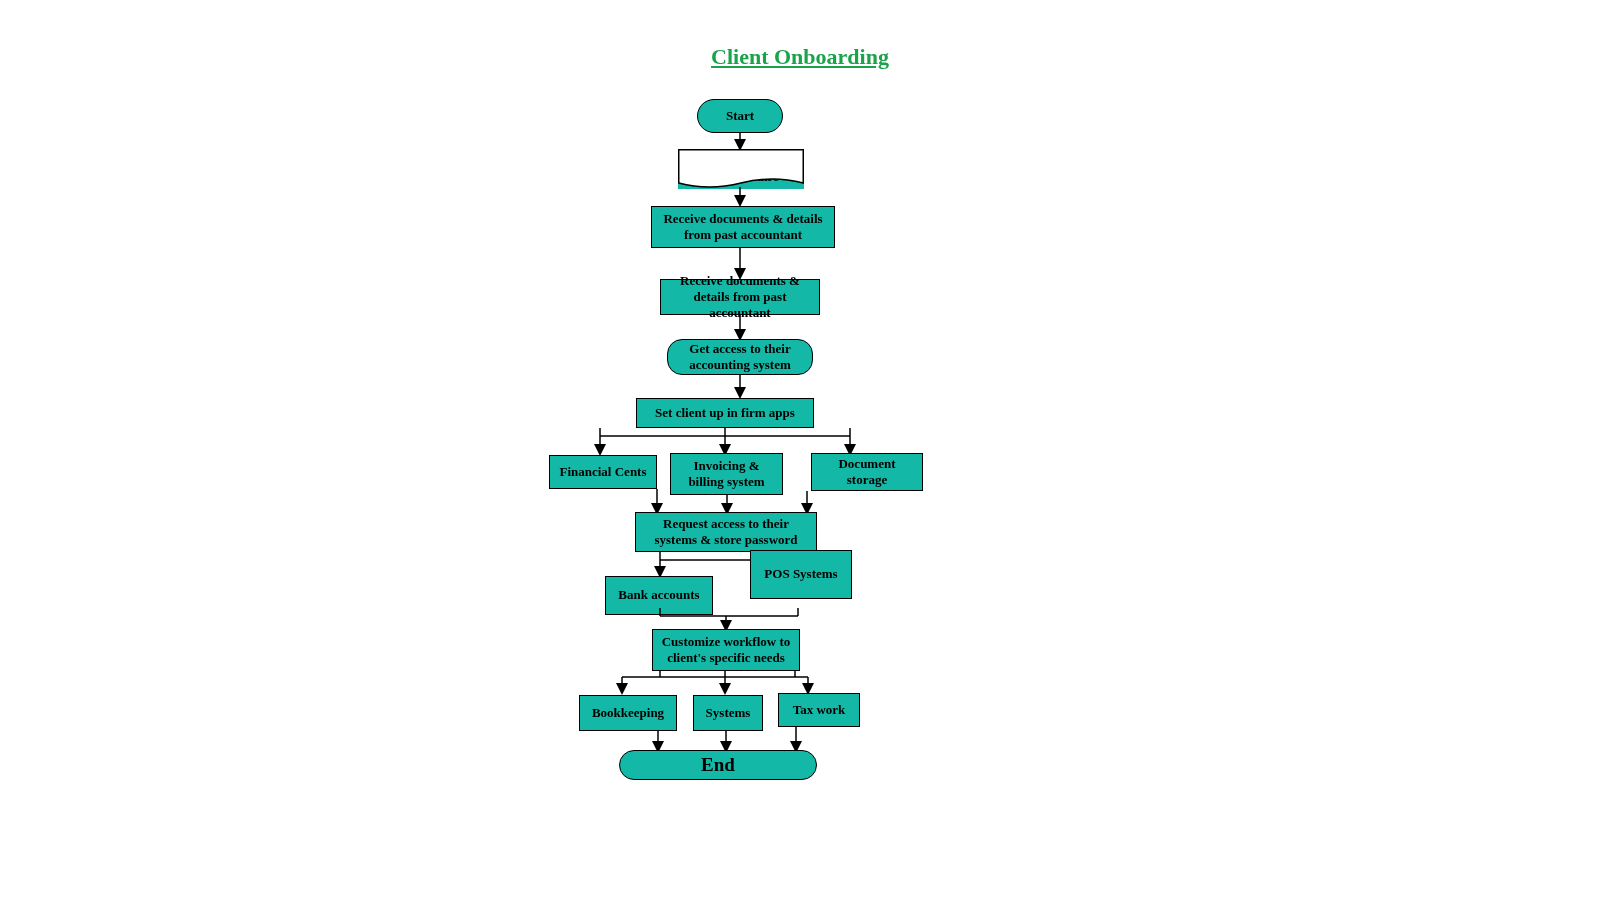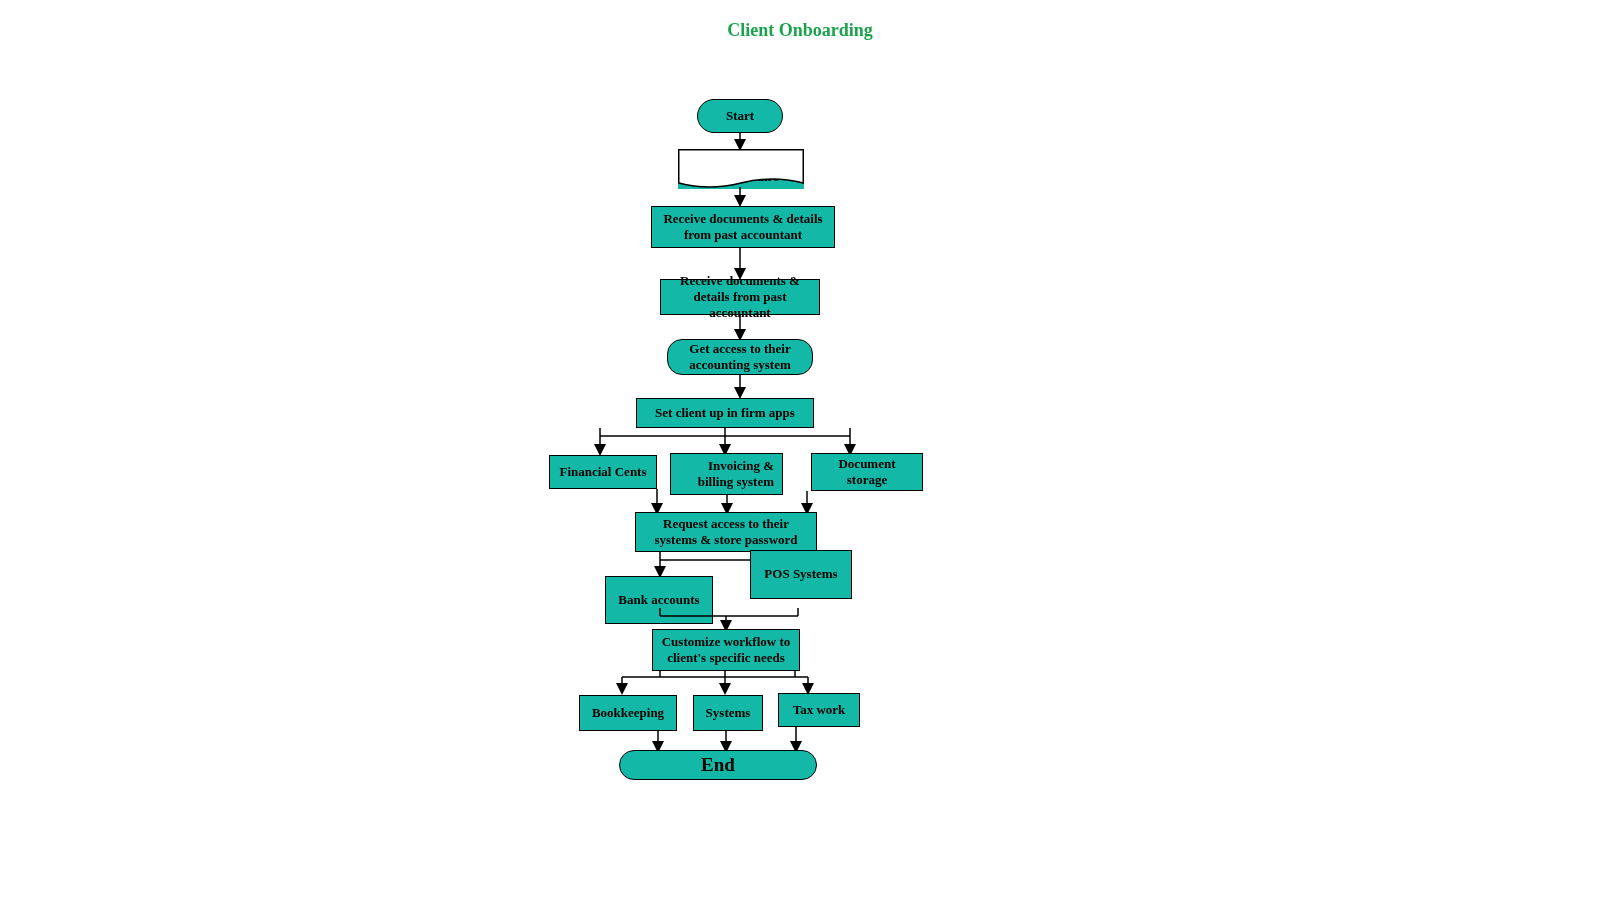--- a/index.html
+++ b/index.html
@@ -6,25 +6,26 @@
     body {
       background: #fff;
       font-family: "Times New Roman", serif;
       width: 1600px;
       height: 900px;
       position: relative;
     }
     .title {
       position: absolute;
       left: 50%;
-      top: 20px;
+      top: 44px;
       transform: translateX(-50%);
       color: #1aa34a;
       font-weight: bold;
-      font-size: 18px;
+      font-size: 22px;
+      text-decoration: underline;
     }
     .node {
       position: absolute;
       border: 1.5px solid #000;
       background: #14b8a6;
       font-weight: bold;
       font-size: 13px;
       display: flex;
       align-items: center;
       justify-content: center;
@@ -126,21 +127,21 @@
   <line x1="50" y1="8" x2="300" y2="8" stroke="#000" stroke-width="1.5"></line>
   <line x1="50" y1="8" x2="50" y2="22" stroke="#000" stroke-width="1.5" marker-end="url(#ah)"></line>
   <line x1="175" y1="8" x2="175" y2="22" stroke="#000" stroke-width="1.5" marker-end="url(#ah)"></line>
   <line x1="300" y1="8" x2="300" y2="22" stroke="#000" stroke-width="1.5" marker-end="url(#ah)"></line>
 </svg>
 
 
 <div class="node" style="left:549px; top:455px; width:108px; height:34px;">
   <span>Financial Cents</span>
 </div>
-<div class="node" style="left:670px; top:453px; width:113px; height:42px;text-align:right;">
+<div class="node" style="left:670px; top:453px; width:113px; height:42px;">
   <span>Invoicing &amp; billing system</span>
 </div>
 <div class="node" style="left:794px; top:453px; width:112px; height:38px;margin-left:17px;">
   <span>Document storage</span>
 </div>
 
 
 <svg class="arrow" style="left:637px; top:489px; width:280px; height:24px;">
   <line x1="20" y1="0" x2="20" y2="20" stroke="#000" stroke-width="1.5" marker-end="url(#ah)"></line>
   <line x1="90" y1="6" x2="90" y2="20" stroke="#000" stroke-width="1.5" marker-end="url(#ah)"></line>
@@ -154,21 +155,21 @@
 
 
 <svg class="arrow" style="left:600px; top:552px; width:260px; height:24px;">
   <line x1="60" y1="0" x2="60" y2="8" stroke="#000" stroke-width="1.5"></line>
   <line x1="180" y1="0" x2="180" y2="8" stroke="#000" stroke-width="1.5"></line>
   <line x1="60" y1="8" x2="180" y2="8" stroke="#000" stroke-width="1.5"></line>
   <line x1="60" y1="8" x2="60" y2="20" stroke="#000" stroke-width="1.5" marker-end="url(#ah)"></line>
   <line x1="180" y1="8" x2="180" y2="20" stroke="#000" stroke-width="1.5" marker-end="url(#ah)"></line>
 </svg>
 
-<div class="node" style="left:605px; top:576px; width:108px; height:48px;">
+<div class="node" style="left:605px; top:576px; width:108px; height:39px;">
   <span>Bank accounts</span>
 </div>
 <div class="node" style="left:750px; top:550px; width:102px; height:49px;">
   <span>POS Systems</span>
 </div>
 
 
 <svg class="arrow" style="left:600px; top:608px; width:260px; height:22px;">
   <line x1="60" y1="0" x2="60" y2="8" stroke="#000" stroke-width="1.5"></line>
   <line x1="198" y1="0" x2="198" y2="8" stroke="#000" stroke-width="1.5"></line>

